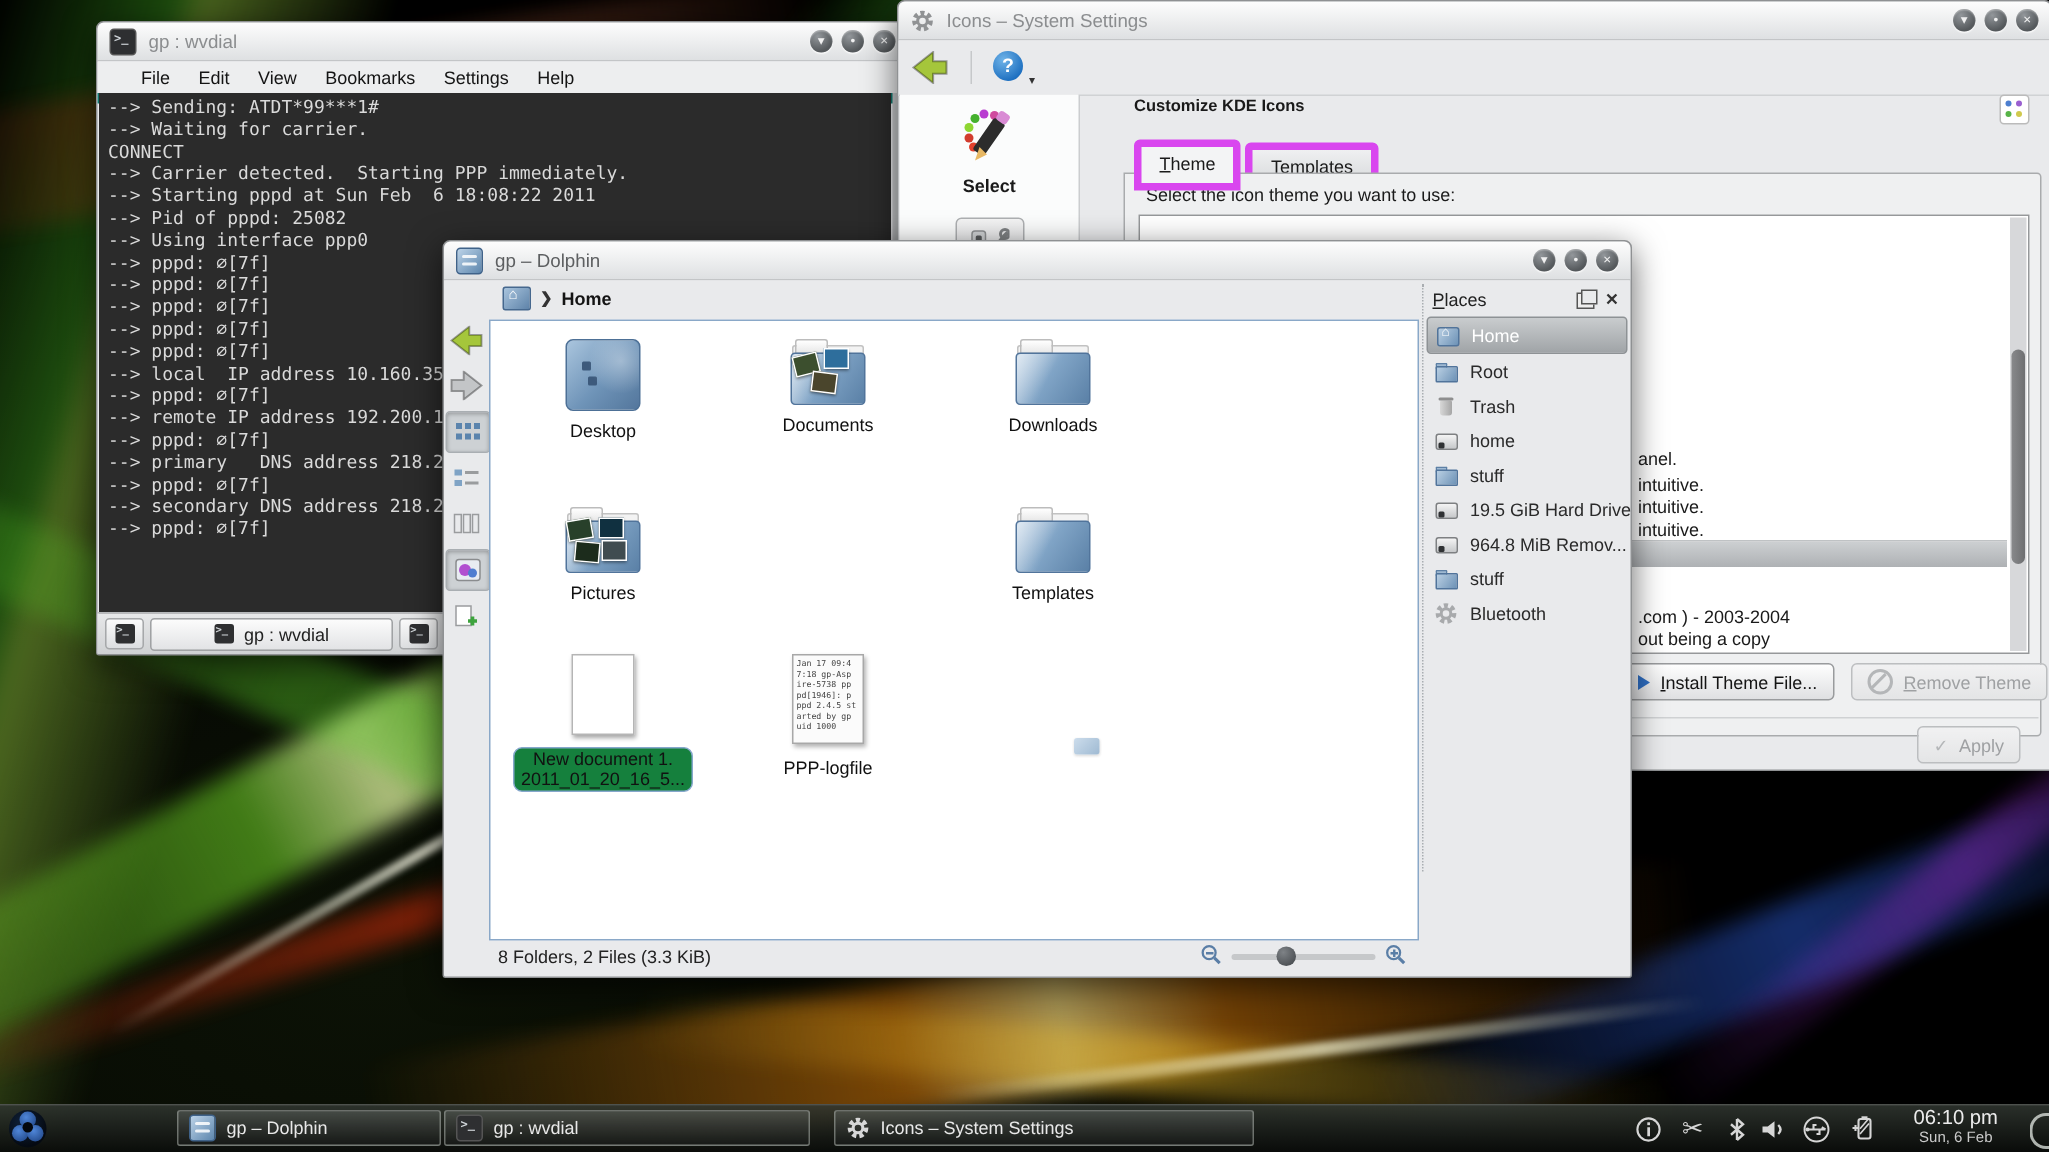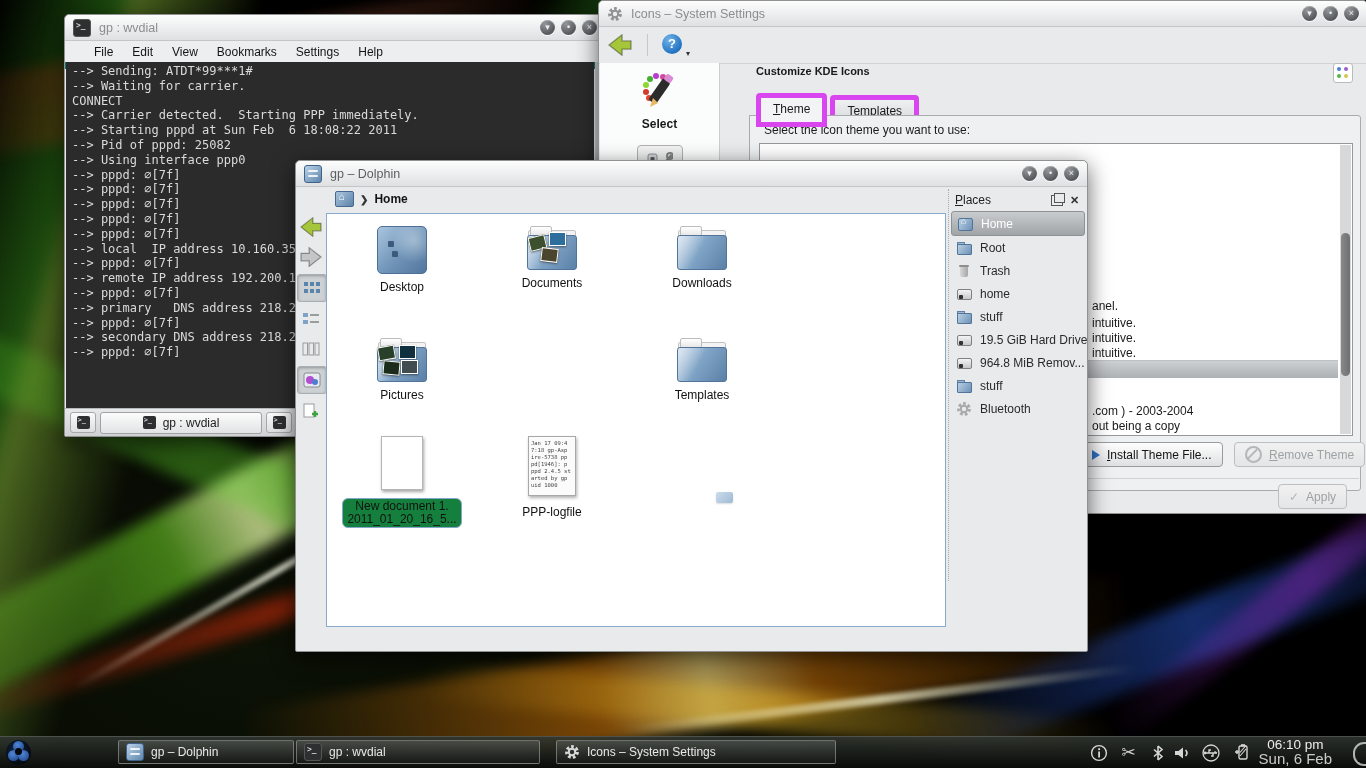--- a/index.html
+++ b/index.html
@@ -196,21 +196,21 @@
   
   #panel{position:absolute;left:0;bottom:0;width:100%;height:31px;
       background:linear-gradient(rgba(48,54,48,.88),rgba(10,12,10,.96));
       border-top:1px solid rgba(200,210,200,.35);z-index:50}
   .task{position:absolute;top:3px;height:24px;display:flex;align-items:center;gap:7px;padding:0 7px;box-sizing:border-box;
       background:linear-gradient(rgba(105,110,106,.45),rgba(28,30,28,.6));
       border:1px solid rgba(170,175,170,.55);border-radius:2px;color:#e8e8e8;overflow:hidden;white-space:nowrap}
   .tray-ic{position:absolute;top:5px;width:21px;height:21px;color:#d6d6d6;display:flex;align-items:center;justify-content:center}
   .clock{position:absolute;right:34px;top:1px;text-align:center;color:#ececec;line-height:14px}
   .clock .t{font-size:13.5px}
-  .clock .d{font-size:15px;color:#cbcbcb}
+  .clock .d{font-size:10px;color:#cbcbcb}
   .cashew{position:absolute;right:0px;top:5px;width:11px;height:20px;border:2px solid rgba(215,220,215,.8);
       border-right:0;border-radius:11px 0 0 11px}
   .launcher{position:absolute;left:6px;top:3px;width:25px;height:25px;border-radius:50%;
       background:radial-gradient(circle at 40% 35%,#10233d,#050a12 70%);position:absolute;overflow:hidden}
   .launcher i{position:absolute;width:11px;height:11px;border-radius:50%;background:radial-gradient(circle at 40% 35%,#4f86d8,#1b3f7e)}
   .launcher i:nth-child(1){left:7px;top:1px}
   .launcher i:nth-child(2){left:2px;top:10px}
   .launcher i:nth-child(3){left:12px;top:10px}
   .launcher b{position:absolute;left:9px;top:8px;width:7px;height:7px;border-radius:50%;background:#04070c}
 </style>
@@ -581,20 +581,37 @@
       <span>stuff</span>
     </div>
     <div class="place">
       <span class="pi" style="color:#a8aaac"><svg width="16" height="16">
             <use href="#sym-gear"></use>
           </svg></span>
       <span>Bluetooth</span>
     </div>
   </div>
 
+  <div class="statusbar">
+    <span>8 Folders, 2 Files (3.3 KiB)</span>
+    <span class="zoomer">
+      <span style="color:#5a7ea6"><svg width="15" height="15">
+            <use href="#sym-mag"></use>
+            <line x1="4" y1="6.5" x2="9" y2="6.5" stroke="currentColor" stroke-width="1.6"></line>
+          </svg></span>
+      <span class="ztrack">
+          <span class="zknob"></span>
+        </span>
+      <span style="color:#5a7ea6"><svg width="15" height="15">
+            <use href="#sym-mag"></use>
+            <line x1="4" y1="6.5" x2="9" y2="6.5" stroke="currentColor" stroke-width="1.6"></line>
+            <line x1="6.5" y1="4" x2="6.5" y2="9" stroke="currentColor" stroke-width="1.6"></line>
+          </svg></span>
+    </span>
+  </div>
 </div>
 
 <div id="panel">
   <span class="launcher">
       <i></i>
       <i></i>
       <i></i>
       <b></b>
     </span>
 

